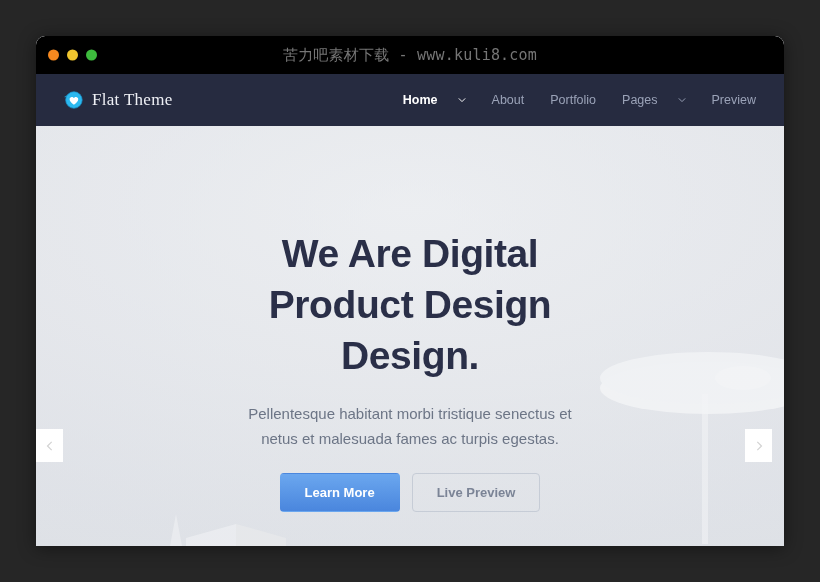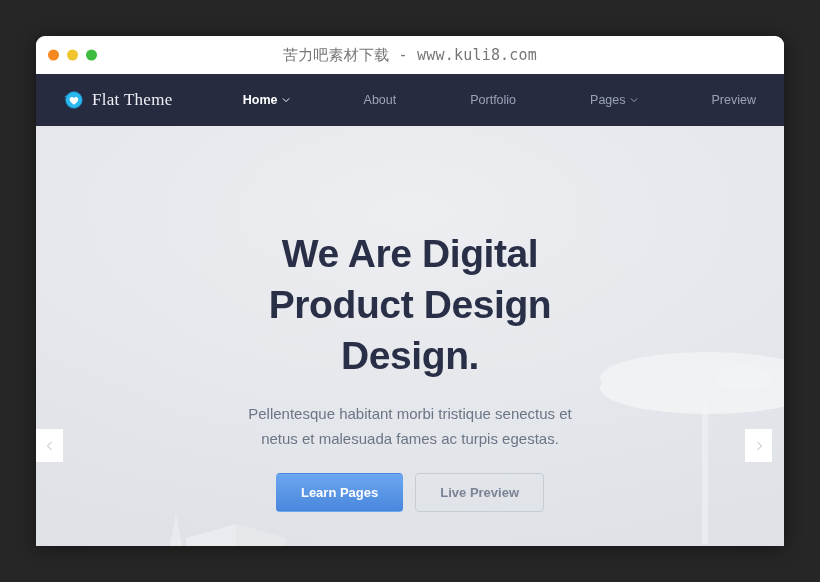--- a/index.html
+++ b/index.html
@@ -27,21 +27,21 @@
     height: 510px;
     border-radius: 9px 9px 0 0;
     overflow: hidden;
     background: #e8eaed;
     box-shadow: 0 2px 18px rgba(0,0,0,0.45);
   }
 
   .titlebar {
     position: relative;
     height: 38px;
-    background: #ffffff;
+    background: #000000;
     display: flex;
     align-items: center;
     border-radius: 9px 9px 0 0;
   }
 
   .traffic-lights {
     position: absolute;
     left: 12px;
     top: 50%;
     transform: translateY(-50%);
@@ -99,26 +99,25 @@
 
   .nav-menu {
     margin-left: auto;
     display: flex;
     align-items: center;
     gap: 26px;
   }
   .nav-item {
     display: flex;
     align-items: center;
-    gap: 4px;
+    gap: 20px;
     font-size: 12.5px;
     color: #9ba3b8;
     cursor: pointer;
     white-space: nowrap;
-    margin-left: 48px;
   }
   .nav-item.is-active {
     color: #ffffff;
     font-weight: bold;
   }
   .chev {
     width: 8px;
     height: 8px;
     display: inline-block;
   }
@@ -306,18 +305,18 @@
     <div class="hero-inner">
       <h1 class="hero-title">
         <span>We Are Digital</span><br>
         <span>Product Design</span><br>
         <span>Design.</span>
       </h1>
 
       <p class="hero-sub">Pellentesque habitant morbi tristique senectus et netus et malesuada fames ac turpis egestas.</p>
 
       <div class="hero-actions">
-        <button class="btn btn-primary">Learn Pages</button>
+        <button class="btn btn-primary">Learn More</button>
         <button class="btn btn-outline">Live Preview</button>
       </div>
     </div>
   </div>
 </div>
 
 </body></html>

